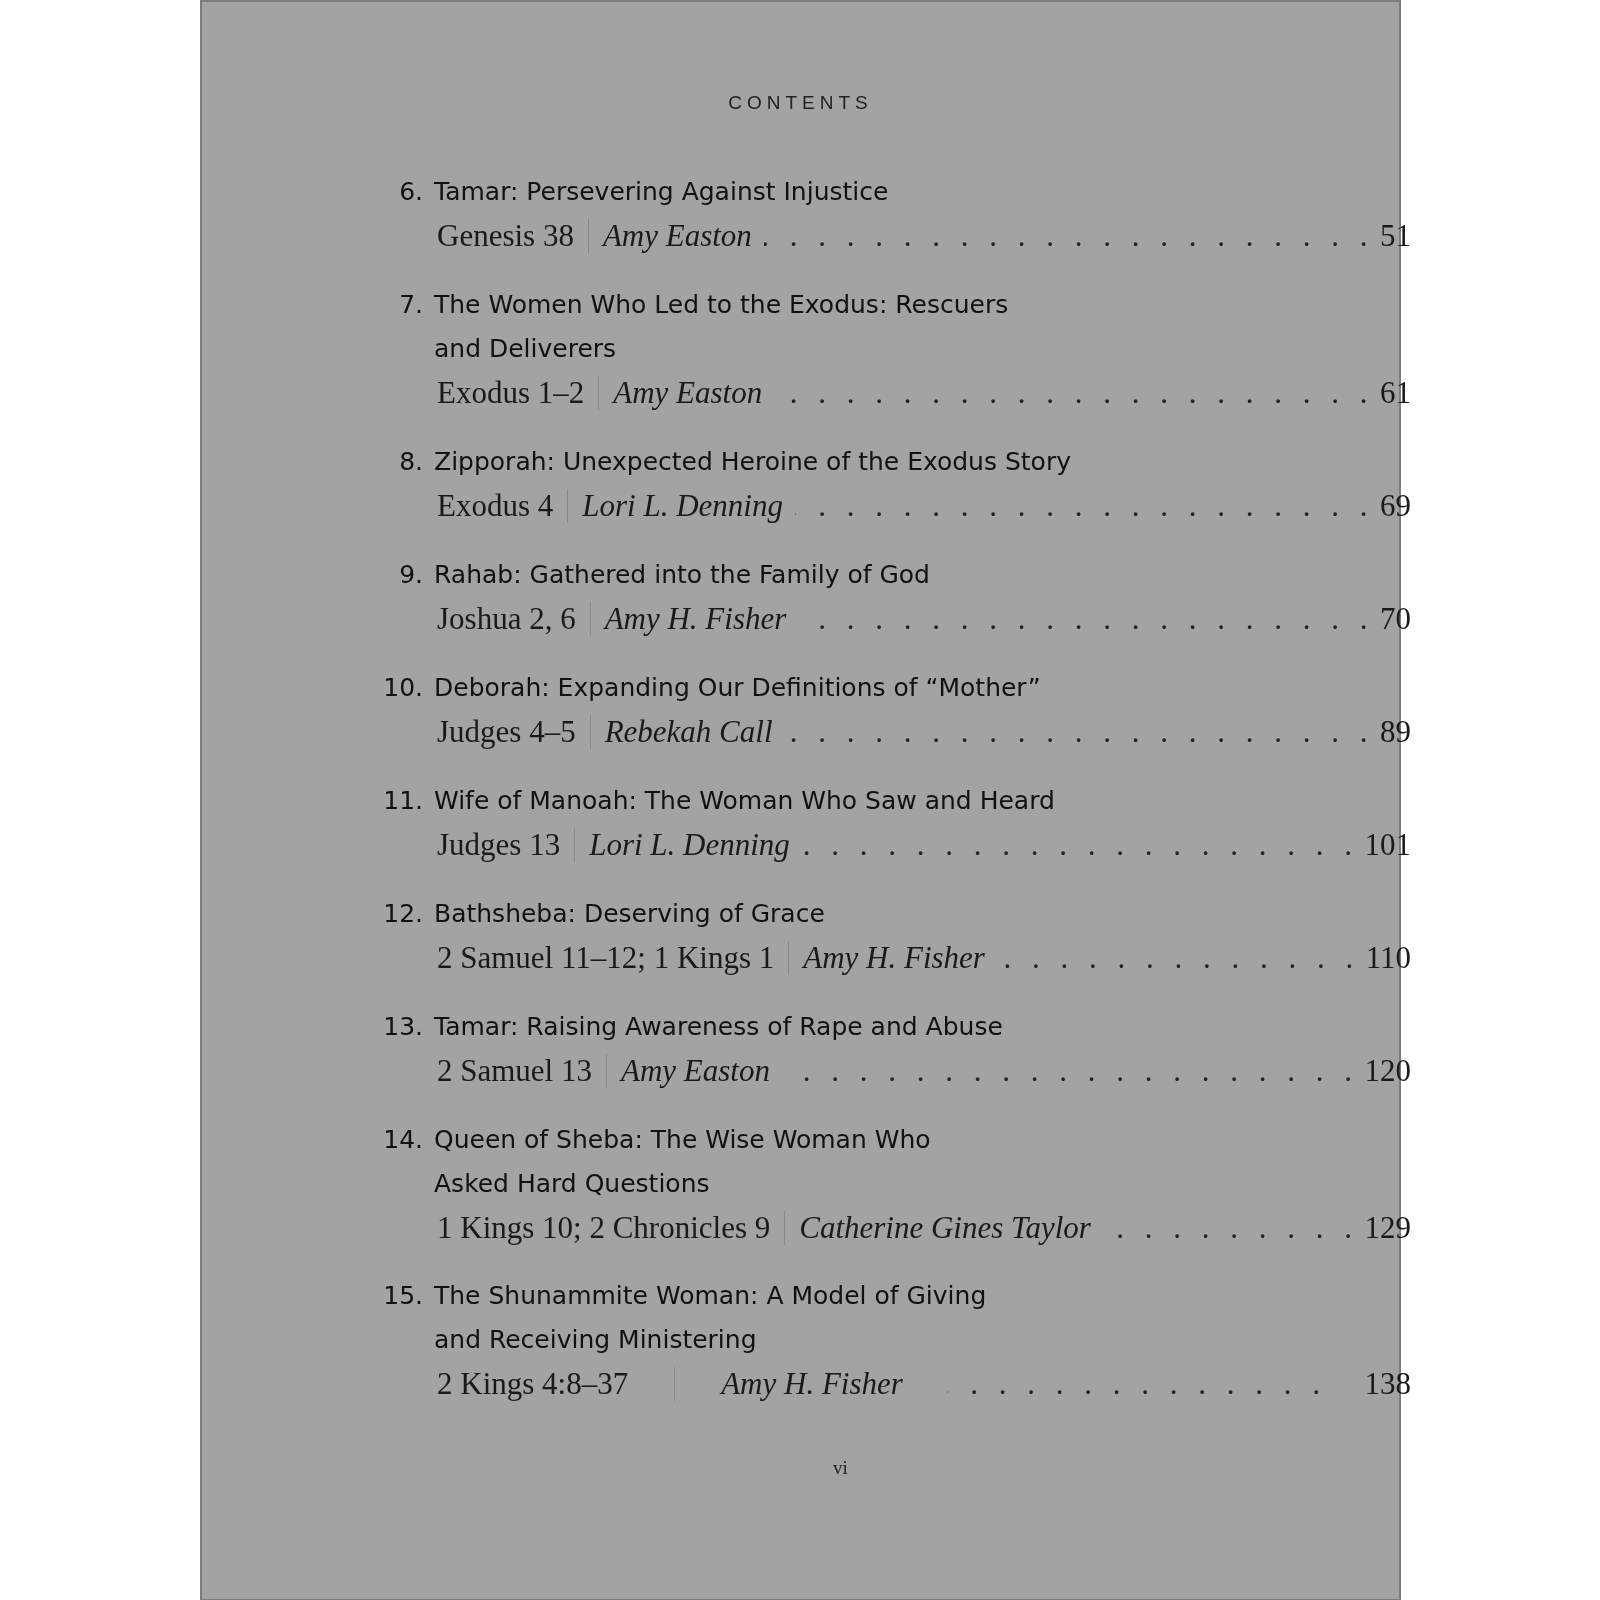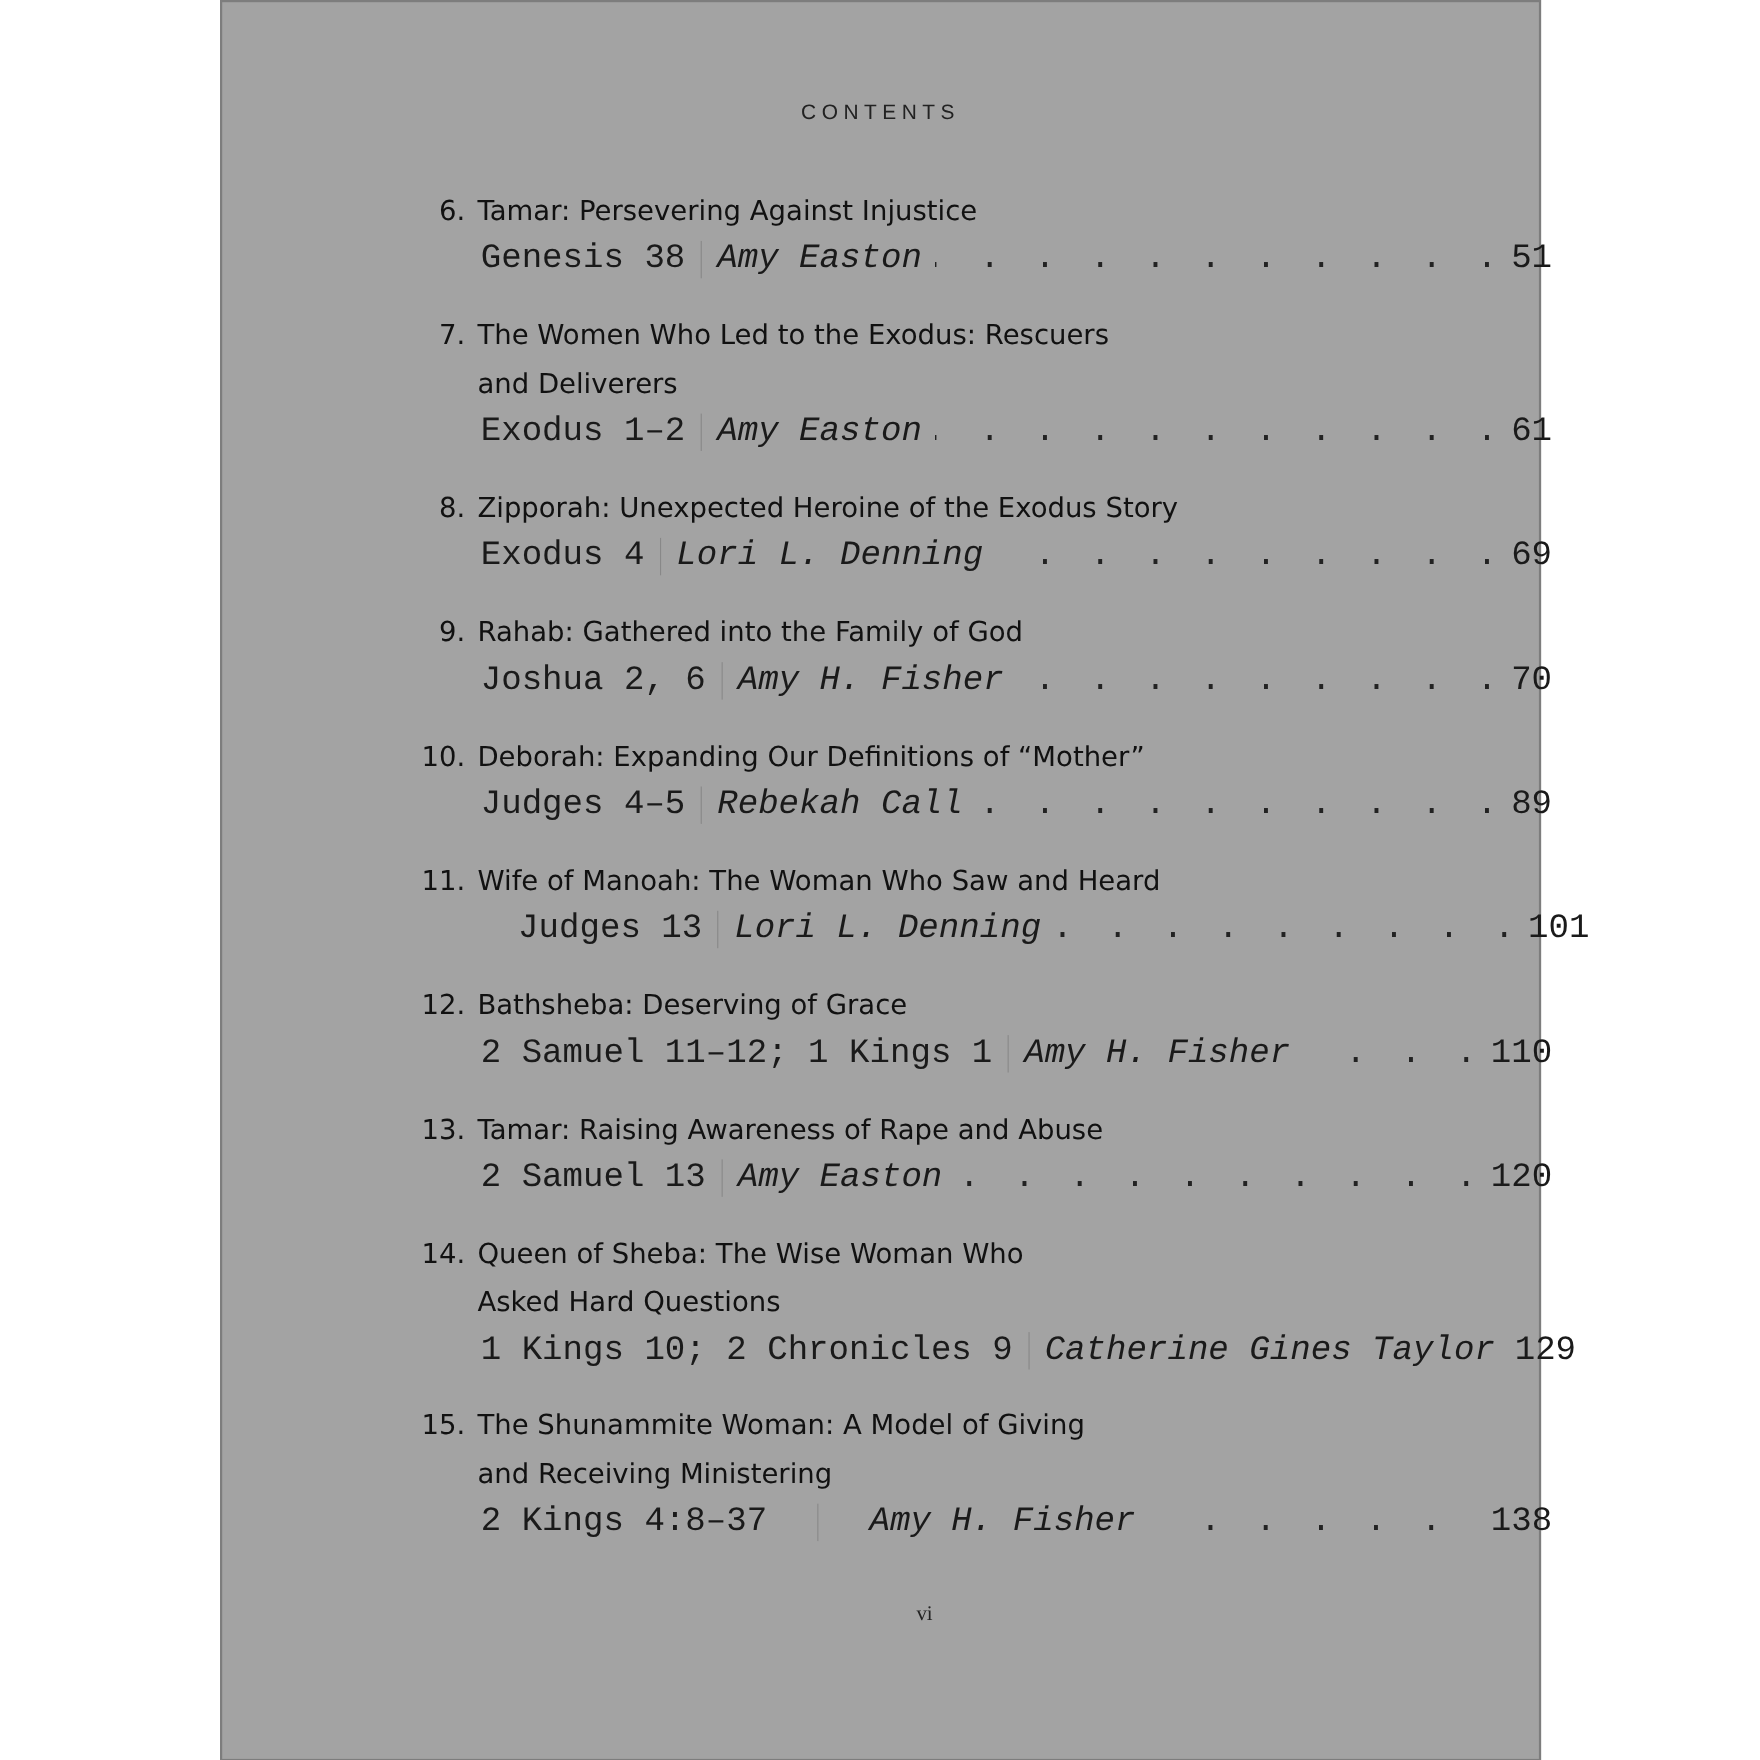--- a/index.html
+++ b/index.html
@@ -64,21 +64,21 @@
     }
     .title-text {
       position: absolute;
       left: 232px;
     }
     .ref-line {
       position: absolute;
       left: 235px;
       width: 974px;
       height: 44px;
-      font-family: Liberation Mono, monospace;
+      font-family: Liberation Serif, serif;
       font-size: 31px;
       color: #1a1a1a;
       line-height: 44px;
       display: flex;
       align-items: flex-start;
       white-space: nowrap;
     }
     .ref-line .passage { flex: 0 0 auto; }
     .ref-line .sep {
       flex: 0 0 auto;
@@ -194,21 +194,21 @@
         <span class="leader">. . . . . . . . . . . . . . . . . . . . . . . . . . . . . . . . . . . . . . . . . . . . . . . . .</span>
         <span class="page-num">89</span>
       </div>
     </div>
 
     <div class="entry" style="top:777px;">
       <div class="title-line" style="top:0px;">
         <span class="num">11.</span>
         <span class="title-text">Wife of Manoah: The Woman Who Saw and Heard</span>
       </div>
-      <div class="ref-line" style="top:44px;margin-left:34px;">
+      <div class="ref-line" style="top:44px;">
         <span class="passage">Judges 13</span>
         <span class="sep"></span>
         <span class="author">Lori L. Denning</span>
         <span class="leader">. . . . . . . . . . . . . . . . . . . . . . . . . . . . . . . . . . . . . . . . . . . . . . . . .</span>
         <span class="page-num">101</span>
       </div>
     </div>
 
     <div class="entry" style="top:890px;">
       <div class="title-line" style="top:0px;">

